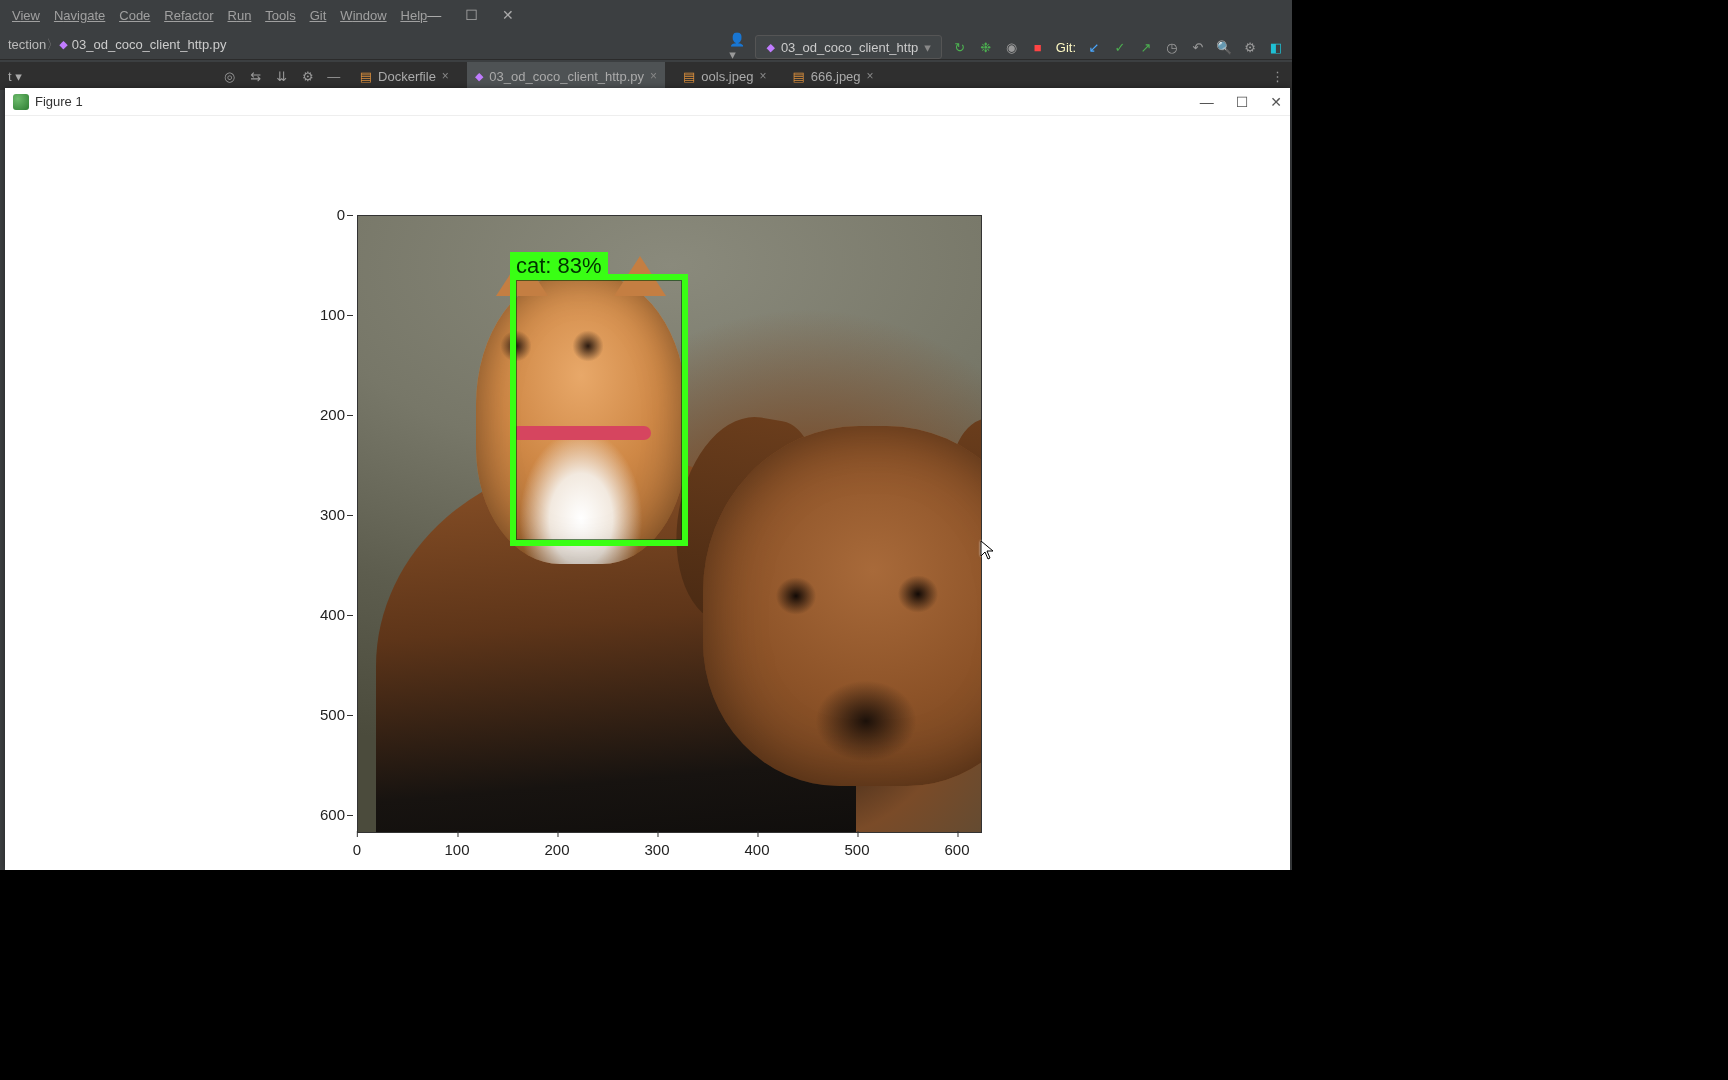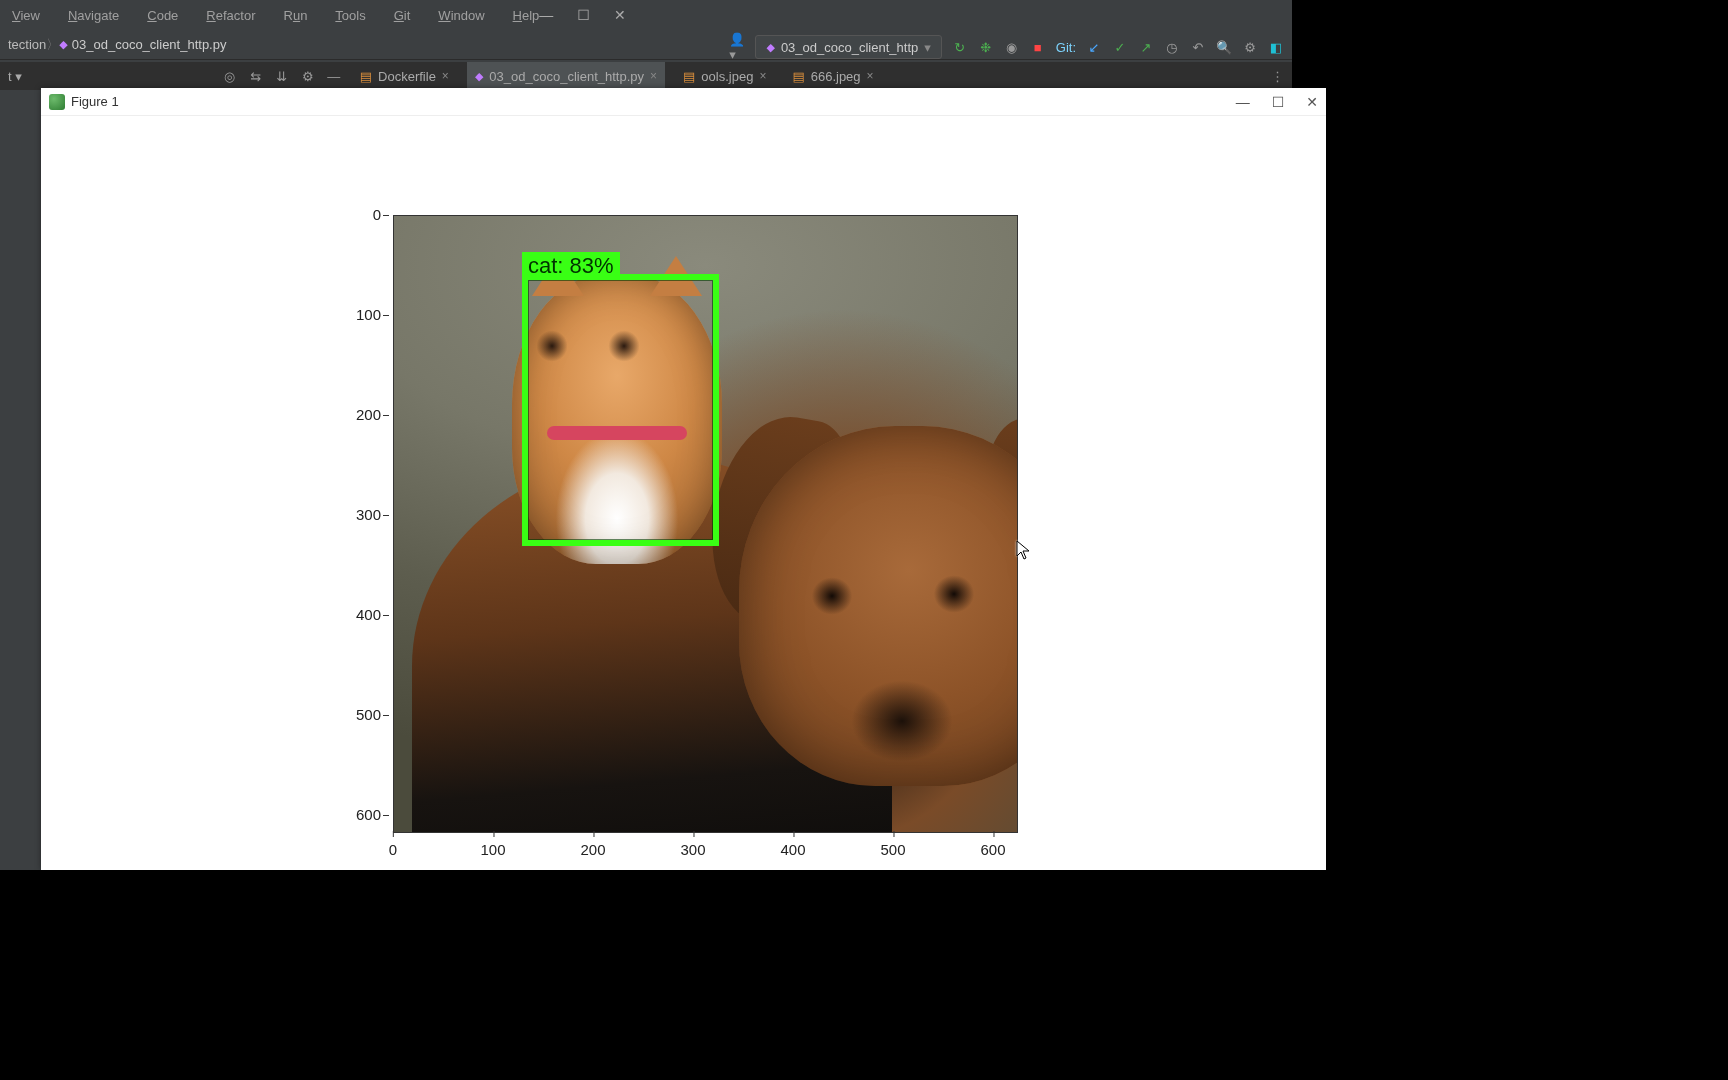--- a/index.html
+++ b/index.html
@@ -19,21 +19,21 @@
       background: #3c3f41;
     }
     .ide-titlebar {
       height: 30px;
       background: #3c3f41;
       display: flex;
       align-items: center;
       color: #a0a0a0;
       font-size: 13px;
     }
-    .ide-menu { display: flex; gap: 28px; padding-left: 12px; }
+    .ide-menu { display: flex; gap: 14px; padding-left: 12px; text-decoration: underline; }
     .ide-menu-item { cursor: pointer; }
     .ide-menu-item .ul { text-decoration: underline; }
     .ide-title { flex: 1; text-align: center; color: #888; font-size: 13px; }
     .ide-win-controls { display: flex; gap: 24px; padding-right: 18px; color: #aaa; font-size: 14px;}
     .ide-breadcrumb {
       height: 30px;
       background: #3c3f41;
       border-bottom: 1px solid #2b2b2b;
       display: flex;
       align-items: center;
@@ -65,21 +65,20 @@
     .tab.active { background:#4e5254;}
     .tab .close { color:#888; font-size:12px;}
     .micro { width:16px; text-align:center;}
     .figure-window {
       position: absolute;
       top: 88px; left: 5px;
       width: 1285px;
       height: 782px;
       background: #fff;
       box-shadow: 0 0 6px rgba(0,0,0,.4);
-      margin-left: 36px;
     }
     .figure-titlebar {
       height: 28px; background:#fff;
       display:flex; align-items:center; padding:0 8px;
       border-bottom:1px solid #eee;
       font-size:13px; color:#333;
     }
     .figure-icon { width:16px; height:16px; margin-right:6px;
       background: radial-gradient(circle at 30% 30%, #6dbb6c, #2e7d32); border-radius:3px;
     }
@@ -165,21 +164,21 @@
     .axis-label { position:absolute; color:#222; font-size:15px; font-family: Arial, sans-serif;}
     .tick-y { position:absolute; right:632px; width:28px; text-align:right;}
     .tick-y:after { content:""; position:absolute; width:6px; height:1px; background:#333; left:30px; top:50%;}
     .tick-x { position:absolute; text-align:center; transform:translateX(-50%);}
     .tick-x:before{ content:""; position:absolute; width:1px; height:6px; background:#333; left:50%; top:-10px;}
     .cursor {
       position:absolute;
       width:14px; height:20px;
     }
     .cursor svg { filter: drop-shadow(0 0 1px #fff);}
-    .git-label{color:#7dd3fc;font-size:13px;}
+    .git-label{color:#fef9c3;font-size:13px;}
   </style>
 </head>
 <body>
 
 <div class="ide-window">
   <div class="ide-titlebar">
     <div class="ide-menu">
       <span class="ide-menu-item"><span class="ul">V</span><span>iew</span></span>
       <span class="ide-menu-item"><span class="ul">N</span>avigate</span>
       <span class="ide-menu-item"><span class="ul">C</span>ode</span>
@@ -274,21 +273,21 @@
     <div class="plot-area">
       <div class="photo">
         <div class="dog-body-front"></div>
         <div class="ear-l"></div>
         <div class="ear-r"></div>
         <div class="dog-head"></div>
         <div class="cat-body">
           <div class="collar"></div>
         </div>
         <div id="detections">
-            <div class="bbox" style="left: 128px; top: 58px; width: 197px; height: 272px;">
+            <div class="bbox" style="left: 152px; top: 58px; width: 178px; height: 272px;">
               <div class="bbox-label">cat: 83%</div>
             </div>
           </div>
       </div>
     </div>
     <div id="yticks">
         <div class="axis-label tick-y" style="left: 312px; top: 90px;">0</div>
         <div class="axis-label tick-y" style="left: 312px; top: 190px;">100</div>
         <div class="axis-label tick-y" style="left: 312px; top: 290px;">200</div>
         <div class="axis-label tick-y" style="left: 312px; top: 390px;">300</div>

